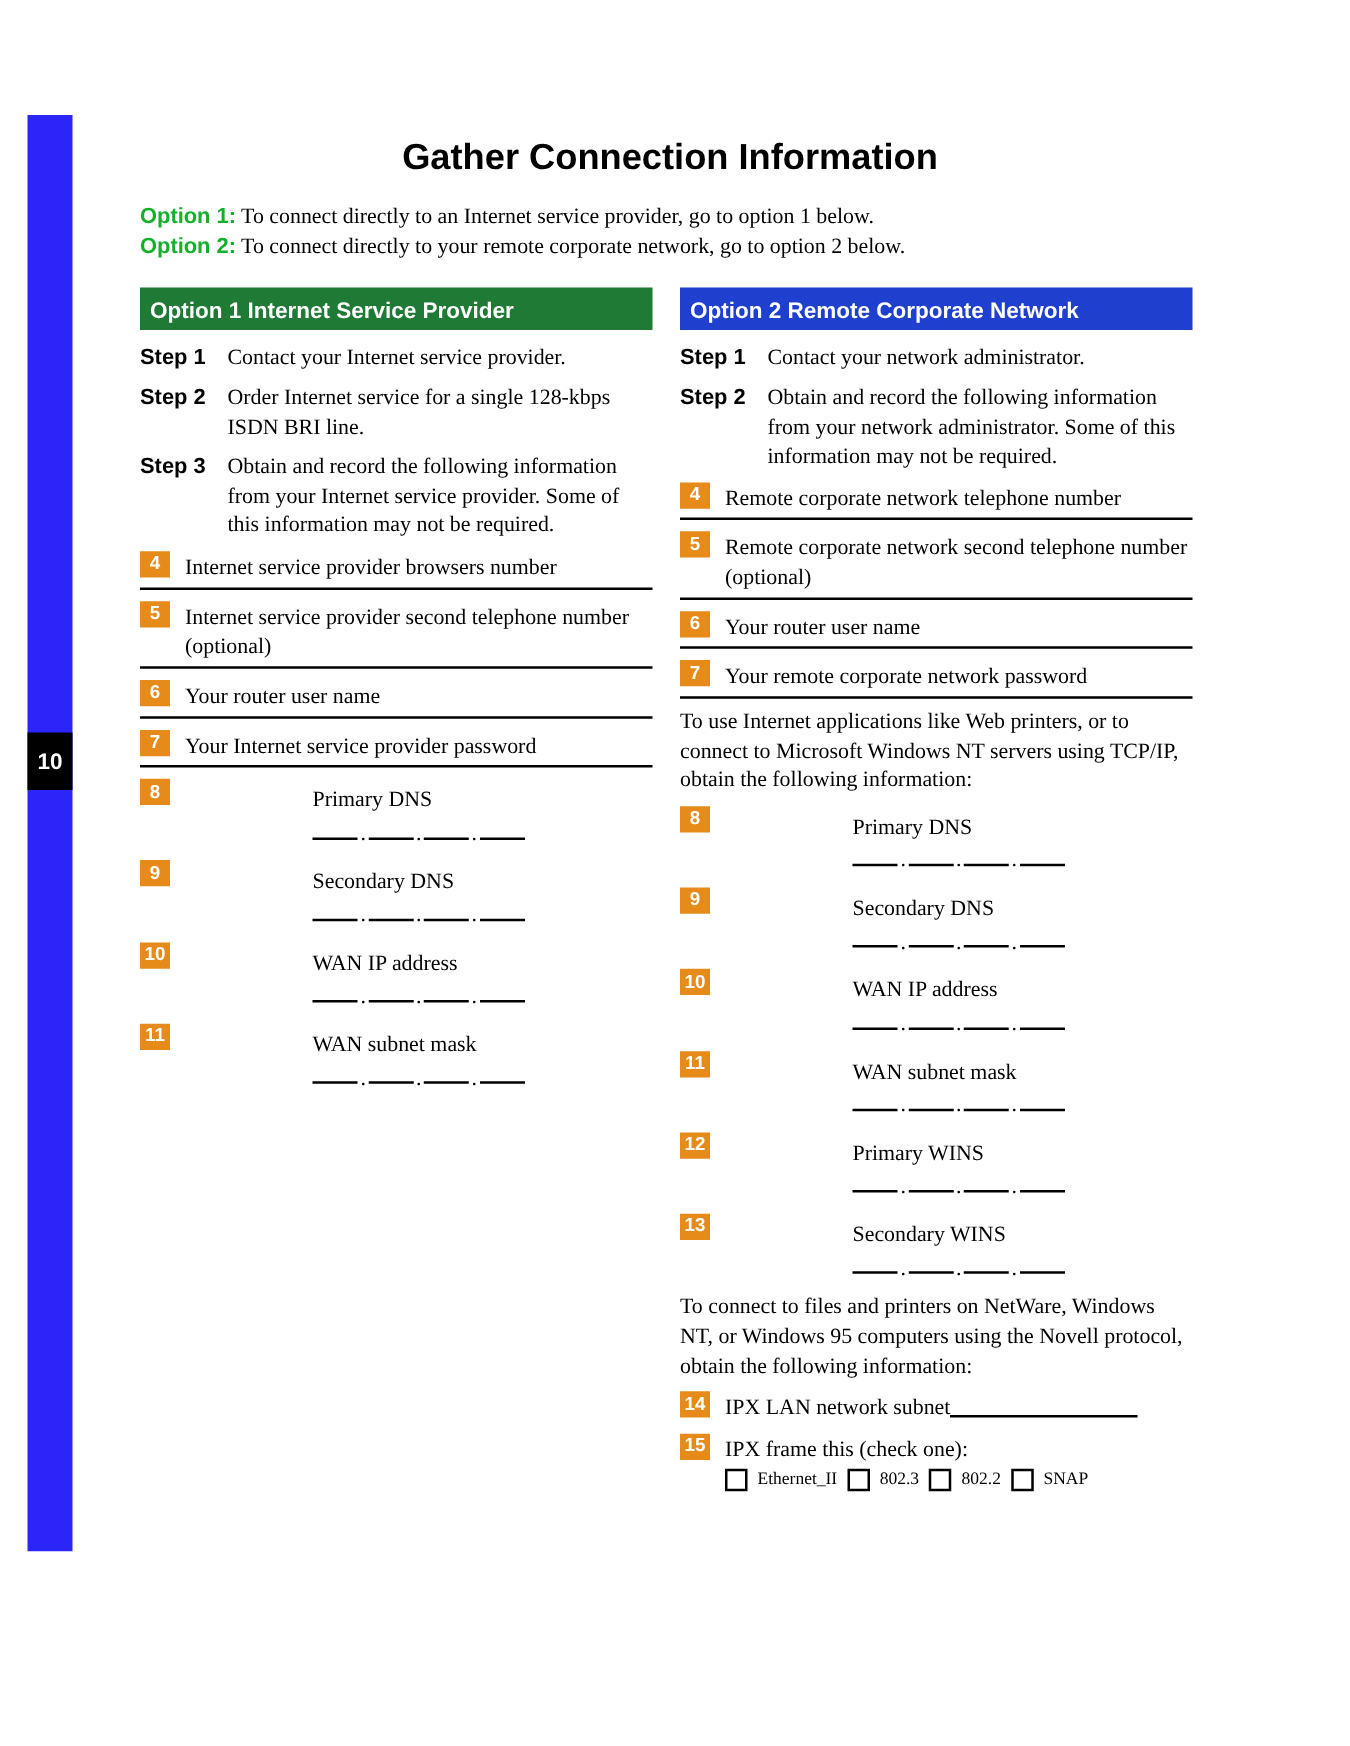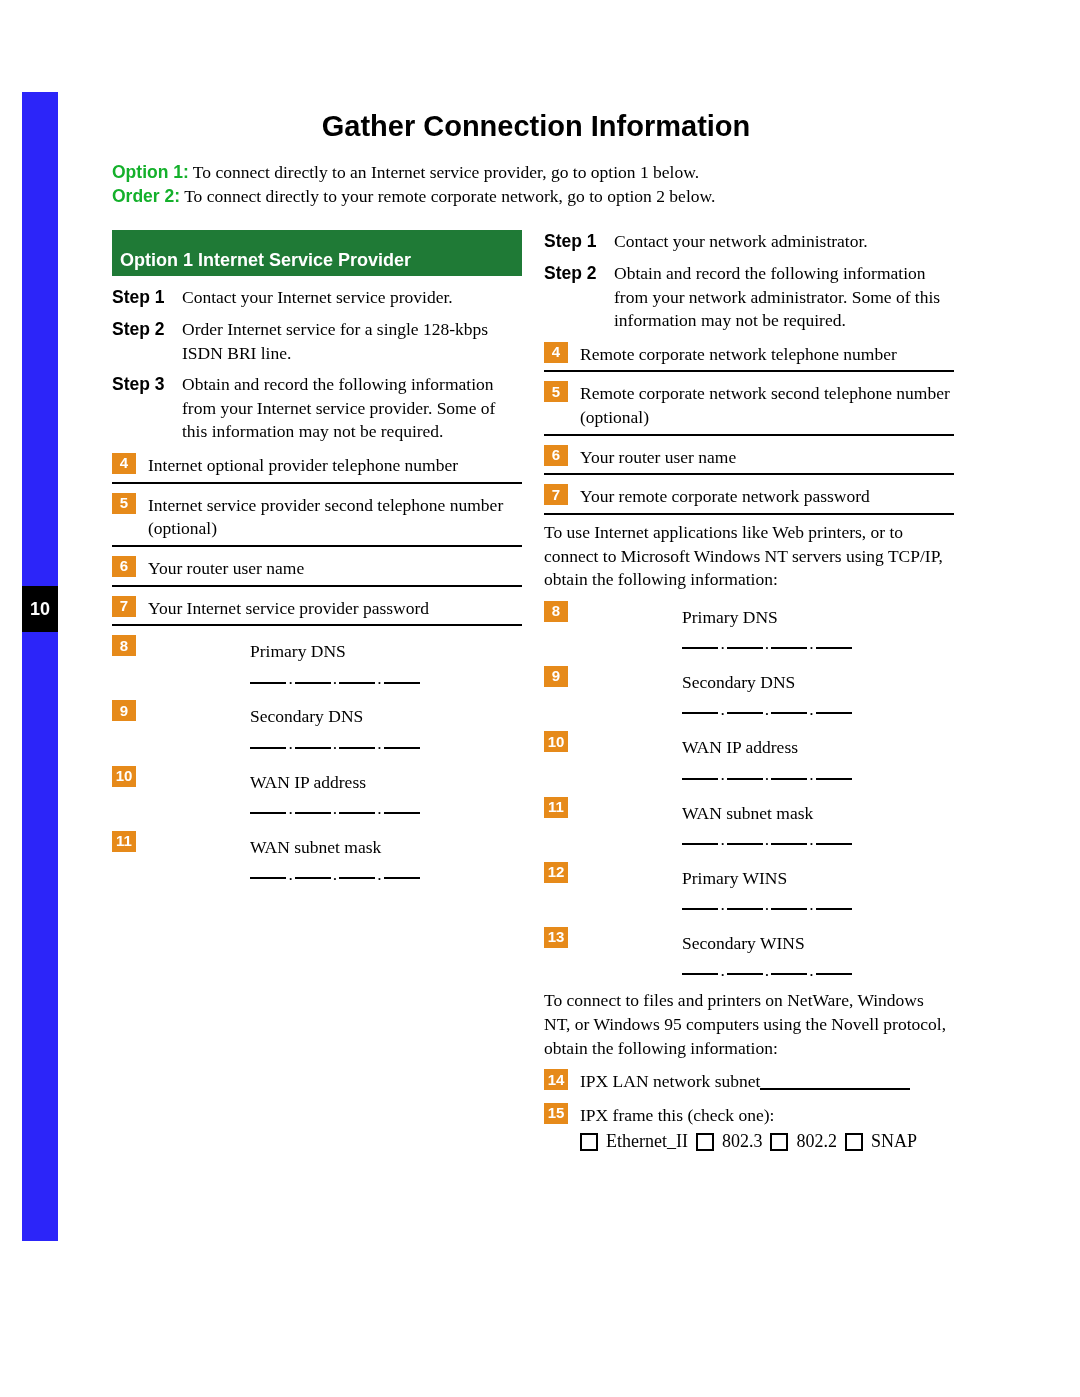--- a/index.html
+++ b/index.html
@@ -66,21 +66,21 @@
   }
   .col {
     width: 410px;
     font-size: 17.5px;
   }
   .col-header {
     font-family: Arial, Helvetica, sans-serif;
     font-weight: bold;
     font-size: 18px;
     color: #ffffff;
-    padding: 20px 8px 5px 8px;
+    padding: 8px 8px 5px 8px;
     margin-bottom: 10px;
   }
   .hdr-green { background: #1f7a36; }
   .hdr-blue  { background: #1f3fce; }
 
   .step-row {
     display: flex;
     margin-bottom: 8px;
     line-height: 1.35;
   }
@@ -155,21 +155,21 @@
     vertical-align: middle;
   }
 
   .para { margin: 6px 0 4px 0; line-height: 1.35; }
 
   .checkbox-row {
     display:flex;
     align-items:center;
     gap: 8px;
     margin: 4px 0 4px 36px;
-    font-size: 18px;
+    font-size: 14px;
   }
   .cb {
     width: 14px;
     height: 14px;
     border: 2.5px solid #000;
     display:inline-block;
   }
 </style>
 </head>
 <body>
@@ -179,21 +179,21 @@
   <div class="page-number">10</div>
 
   <div class="content">
     <h1 class="title">Gather Connection Information</h1>
 
     <div class="intro">
       <div>
         <span class="opt-label">Option 1:</span><span> To connect directly to an Internet service provider, go to option 1 below.</span>
       </div>
       <div>
-        <span class="opt-label">Order 2:</span><span> To connect directly to your remote corporate network, go to option 2 below.</span>
+        <span class="opt-label">Option 2:</span><span> To connect directly to your remote corporate network, go to option 2 below.</span>
       </div>
     </div>
 
     <div class="columns">
 
       <div class="col">
         <div class="col-header hdr-green">Option 1   Internet Service Provider</div>
 
         <div id="left-steps">
             <div class="step-row">
@@ -206,21 +206,21 @@
             </div>
             <div class="step-row">
               <div class="step-label">Step 3</div>
               <div class="step-text">Obtain and record the following information from your Internet service provider. Some of this information may not be required.</div>
             </div>
           </div>
 
         <div id="left-items">
             <div class="num-row">
               <div class="num-box">4</div>
-              <div class="num-text">Internet optional provider telephone number</div>
+              <div class="num-text">Internet service provider browsers number</div>
             </div>
             <hr class="sep">
             <div class="num-row">
               <div class="num-box">5</div>
               <div class="num-text">Internet service provider second telephone number (optional)</div>
             </div>
             <hr class="sep">
             <div class="num-row">
               <div class="num-box">6</div>
               <div class="num-text">Your router user name</div>
@@ -291,20 +291,21 @@
                   <span class="blank"></span>
                   <span class="dot">.</span>
                   <span class="blank"></span>
                 </span>
               </div>
             </div>
           </div>
       </div>
 
       <div class="col">
+        <div class="col-header hdr-blue">Option 2   Remote Corporate Network</div>
 
         <div id="right-steps">
             <div class="step-row">
               <div class="step-label">Step 1</div>
               <div class="step-text">Contact your network administrator.</div>
             </div>
             <div class="step-row">
               <div class="step-label">Step 2</div>
               <div class="step-text">Obtain and record the following information from your network administrator. Some of this information may not be required.</div>
             </div>

